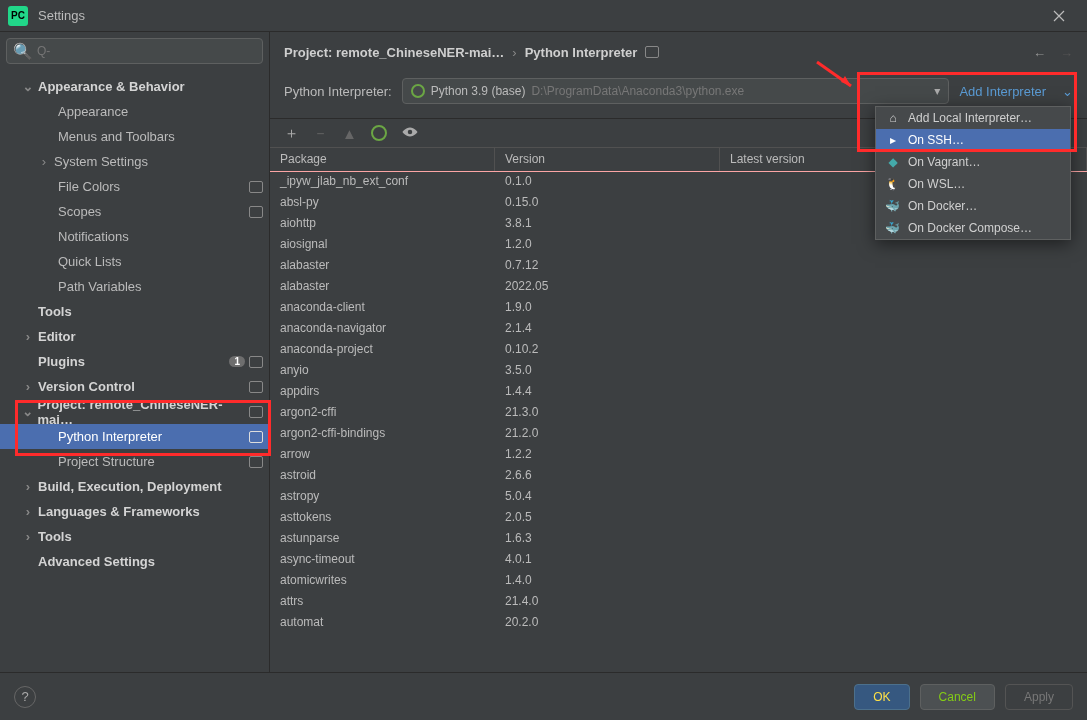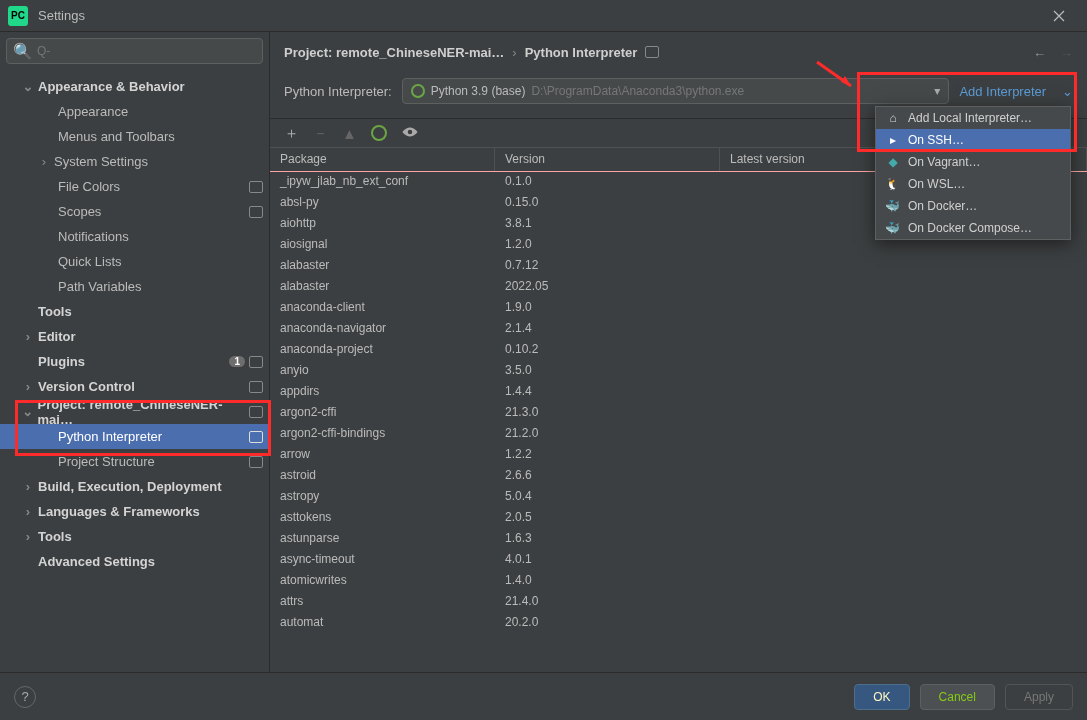--- a/index.html
+++ b/index.html
@@ -56,21 +56,21 @@
 .col1 { width: 225px; }
 .col2 { width: 225px; }
 .col3 { flex: 1; }
 .pkg-row { display: flex; height: 21px; color: #bbbbbb; font-size: 12px; }
 .pkg-row div { padding: 2px 10px; }
 
 .footer { position: absolute; bottom: 0; left: 0; right: 0; height: 48px; background: #3c3f41; border-top: 1px solid #2b2b2b; display: flex; align-items: center; padding: 0 14px; gap: 10px; }
 .help-btn { width: 22px; height: 22px; border: 1px solid #666; border-radius: 50%; display: flex; align-items: center; justify-content: center; color: #aaa; font-size: 13px; }
 .footer .spacer { flex: 1; }
 .btn { height: 26px; padding: 0 18px; border-radius: 4px; font-size: 12px; display: flex; align-items: center; cursor: pointer; }
-.btn-primary { background: #365880; border: 1px solid #4c708c; color: #fef9c3; }
+.btn-primary { background: #365880; border: 1px solid #4c708c; color: #fde047; }
 .btn-default { background: #4c5052; border: 1px solid #5e6060; color: #84cc16; }
 .btn-disabled { background: #3c3f41; border: 1px solid #545454; color: #777; justify-content: center; }
 
 .popup { position: absolute; right: 16px; top: 106px; width: 196px; background: #46494b; border: 1px solid #5e6060; box-shadow: 0 4px 16px rgba(0,0,0,.5); z-index: 100; }
 .popup-item { height: 22px; display: flex; align-items: center; padding: 0 10px; color: #d0d0d0; font-size: 12px; cursor: pointer; gap: 8px; }
 .popup-item.sel { background: #4b6eaf; color: #fff; }
 .popup-icon { width: 14px; display: flex; justify-content: center; }
 
 .highlight-box2 { position: absolute; right: 10px; top: 72px; width: 220px; height: 80px; border: 3px solid #ff2b2b; pointer-events: none; z-index: 110; }
 .arrow-anno { position: absolute; right: 232px; top: 60px; z-index: 111; }

